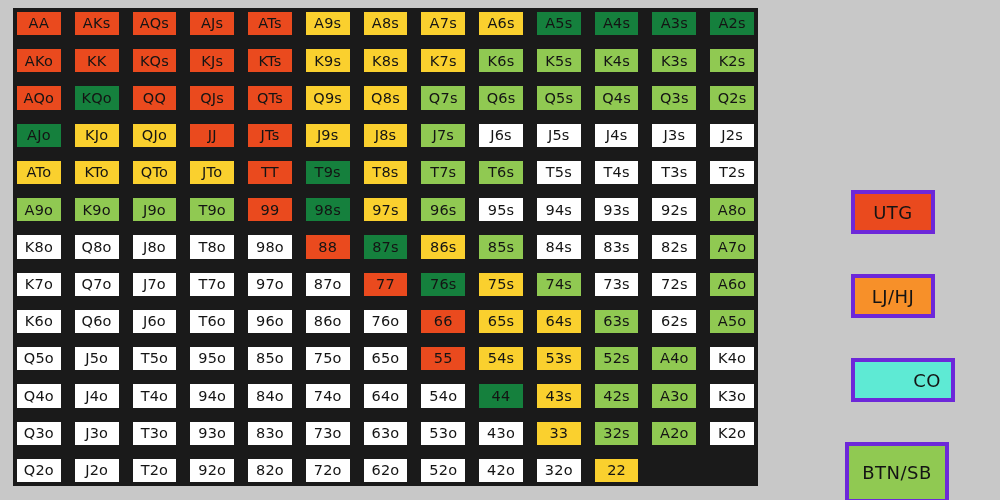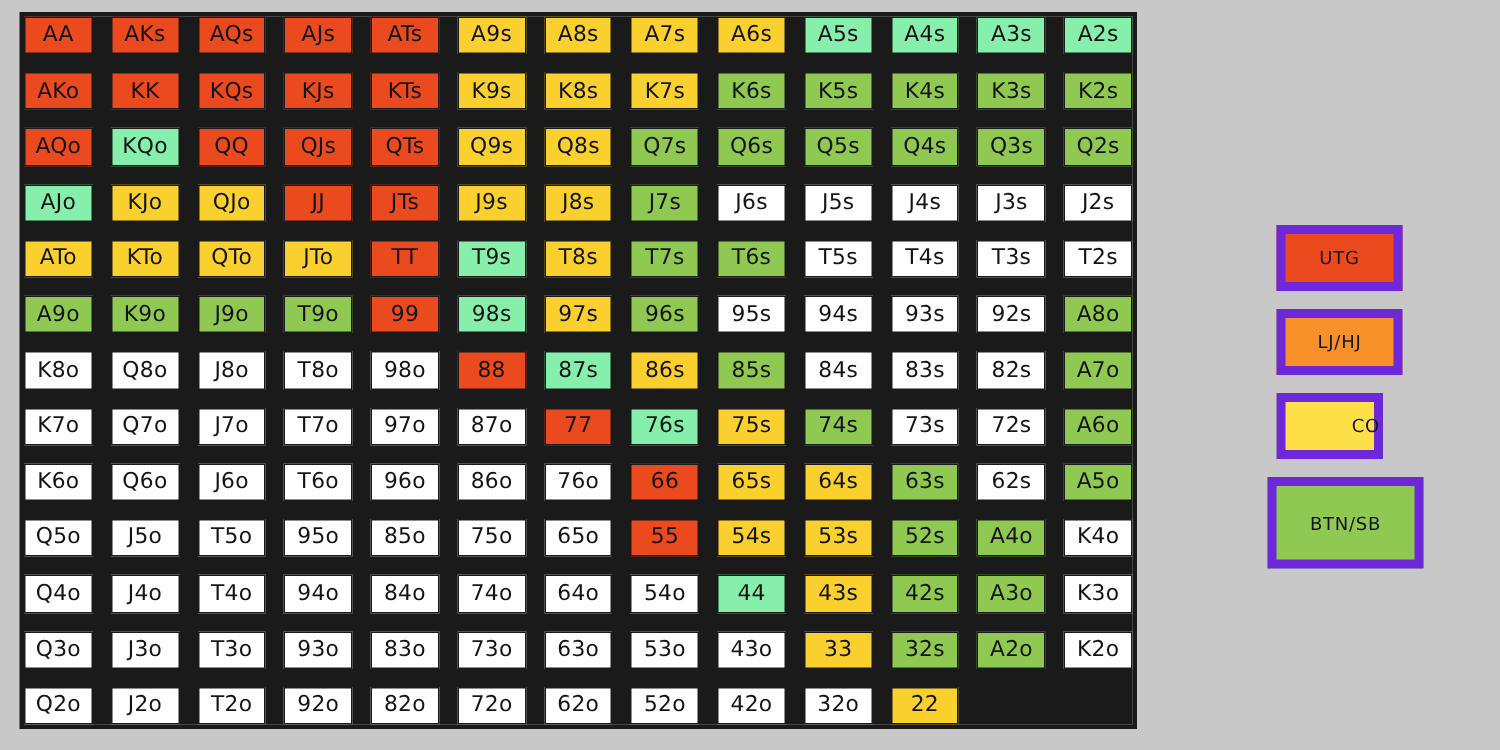--- a/index.html
+++ b/index.html
@@ -47,46 +47,47 @@
     font-size: 14.5px;
     color: #141414;
     letter-spacing: 0.2px;
     border: 1px solid #1a1a1a;
     box-sizing: border-box;
     background: #ffffff;
     line-height: 1;
     overflow: hidden;
   }
   .cell.c-red    { background: #ea4a1e; }
-  .cell.c-orange { background: #86efac; }
+  .cell.c-orange { background: #15803d; }
   .cell.c-yellow { background: #fad02e; }
   .cell.c-green  { background: #90c952; }
   .cell.c-white  { background: #ffffff; }
 
   
   #legend {
     position: absolute;
     left: 845px;
     top: 150px;
     width: 120px;
   }
   .legend-item {
     margin-bottom: 12px;
-    border: 6px solid #6d28d9;
+    border: 4px solid #6d28d9;
     box-sizing: border-box;
     display: flex;
     align-items: center;
     justify-content: center;
     color: #141414;
-    font-size: 12px;
+    font-size: 18px;
     letter-spacing: 0.5px;
+    margin-top: 40px;
   }
   .legend-item.li-0 { width: 84px; height: 44px; margin-left: 6px;  background: #ea4a1e; }
   .legend-item.li-1 { width: 84px; height: 44px; margin-left: 6px;  background: #f79029; }
-  .legend-item.li-2 { width: 71px; height: 44px; margin-left: 6px;  background: #fde047; padding-left: 48px; }
+  .legend-item.li-2 { width: 104px; height: 44px; margin-left: 6px;  background: #5eead4; padding-left: 48px; }
   .legend-item.li-3 { width: 104px; height: 61px; margin-left: 0px; background: #90c952; }
 </style>
 </head>
 <body>
 
 <div id="root">
 
   <div id="grid-wrap">
     <div id="grid">
         <div class="cell c-red">AA</div>

